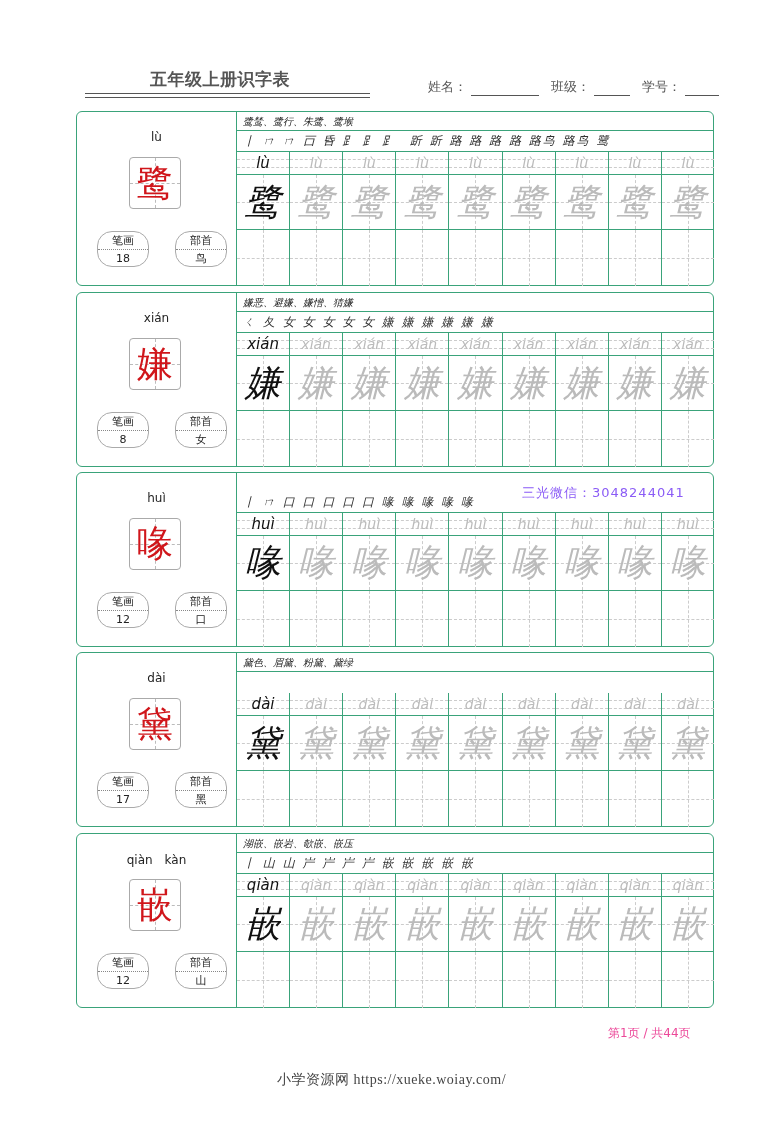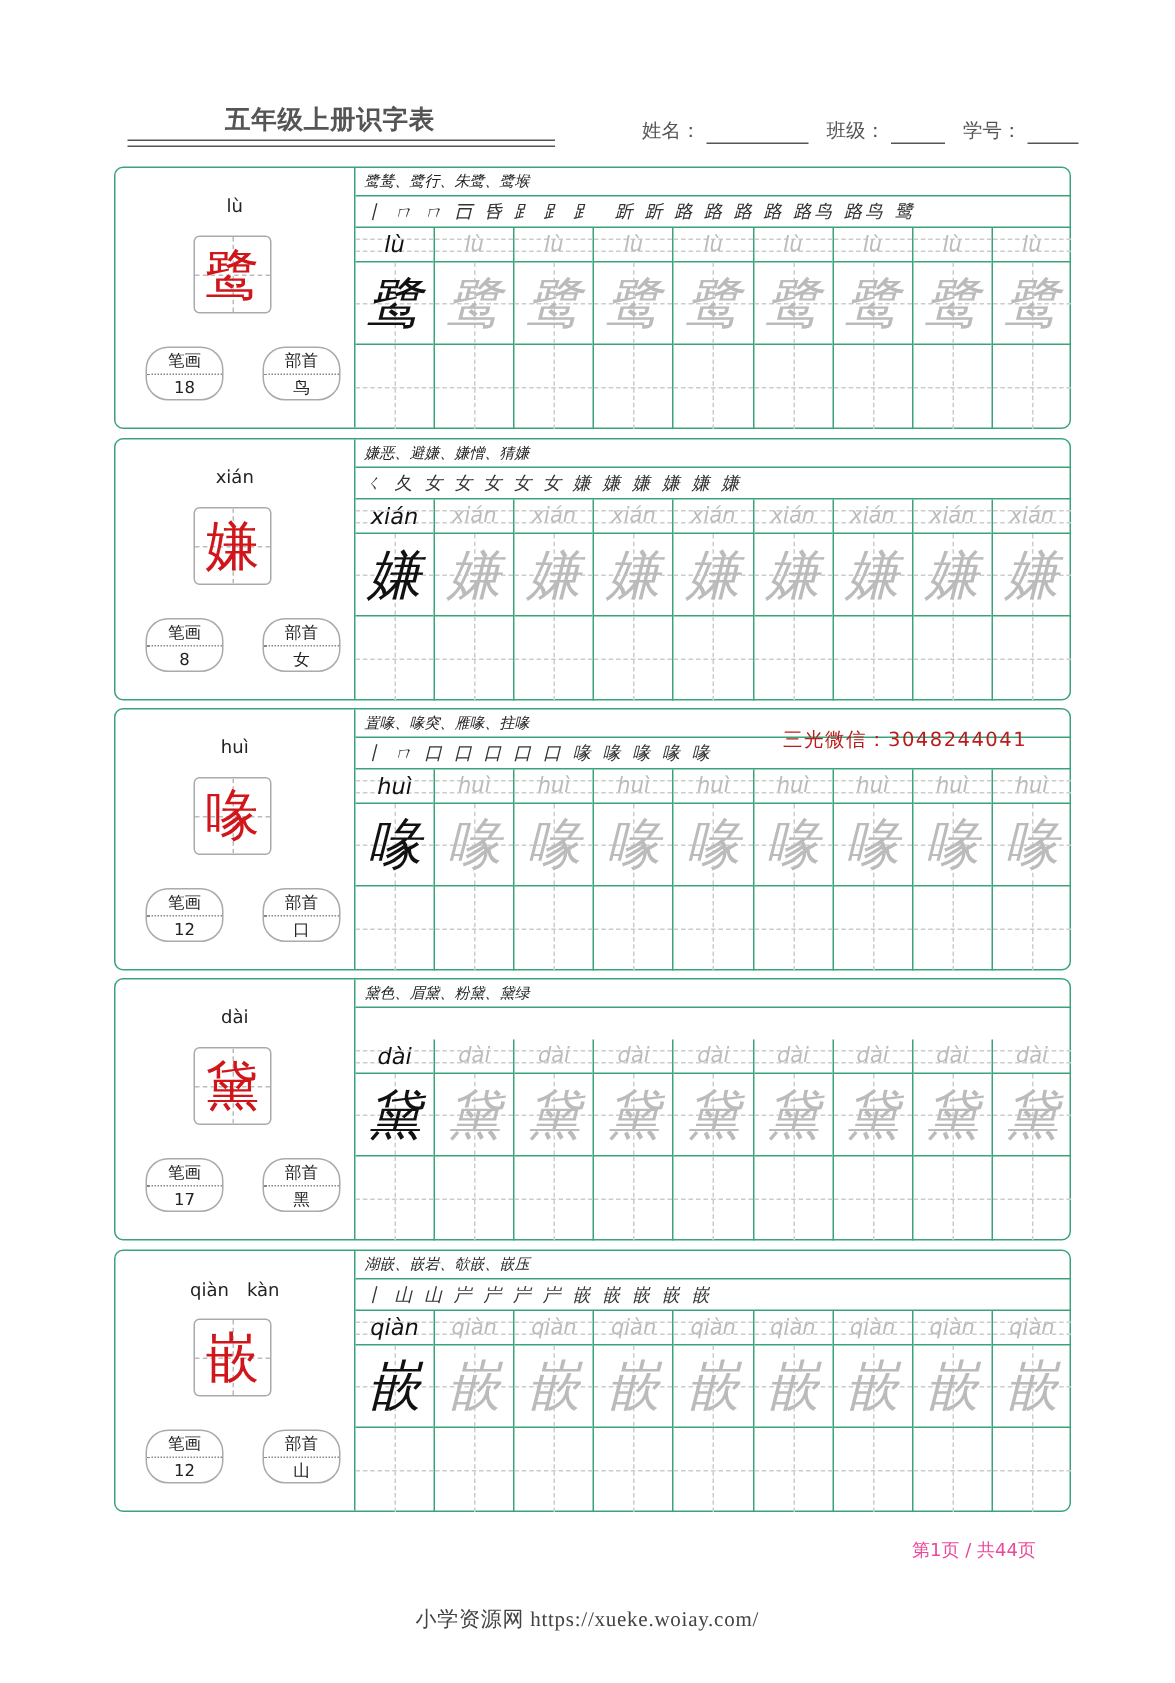--- a/index.html
+++ b/index.html
@@ -45,21 +45,21 @@
   .cell .pyrow .d1 { position:absolute; left:0; top:7px; width:100%; border-top:1px dashed #ccc; }
   .cell .pyrow .d2 { position:absolute; left:0; top:15px; width:100%; border-top:1px dashed #ccc; }
   .cell .pyrow span { position:relative; }
   .cell .hzrow { position:absolute; left:0; top:23px; width:100%; height:54px; border-bottom:1px solid #3aa37a; display:flex; align-items:center; justify-content:center; }
   .cell .emptyrow { position:absolute; left:0; top:78px; width:100%; height:56px; }
   .cell .vd { position:absolute; top:0; left:50%; height:100%; border-left:1px dashed #ccc; }
   .cell .hd { position:absolute; left:0; top:50%; width:100%; border-top:1px dashed #ccc; }
   .cell .hzrow .ch { position:relative; font-size:36px; color:#bbb; font-family:"DejaVu Serif", serif; }
   .cell.first .pyrow { color:#111; font-size:15px; }
   .cell.first .hzrow .ch { color:#111; }
-  .watermark { position:absolute; left:522px; top:484px; font-size:13px; color:#b91c1c; letter-spacing:1px; }
+  .watermark { position:absolute; left:522px; top:484px; font-size:13px; color:#8b5cf6; letter-spacing:1px; }
   .pagenum { position:absolute; left:608px; top:1025px; font-size:12px; color:#ec4899; }
   .footer { position:absolute; left:0; width:783px; top:1071px; text-align:center; font-size:14px; color:#444; letter-spacing:0.5px;font-family:Liberation Serif, serif; }
 </style>
 </head>
 <body>
 
 <div class="header">
   <div class="title">五年级上册识字表</div>
   <div class="title-rule"></div>
   <div class="fields">
@@ -408,21 +408,20 @@
         <div class="info strokes">
           <div class="t">笔画</div>
           <div class="v">12</div>
         </div>
         <div class="info radical">
           <div class="t">部首</div>
           <div class="v">口</div>
         </div>
       </div>
       <div class="right">
-        <div class="words">置喙、喙突、雁喙、拄喙</div>
         <div class="order">丨 ㄇ 口 口 口 口 口 喙 喙 喙 喙 喙</div>
         <div class="grid">
       <div class="cell first">
         <div class="pyrow">
           <div class="d1"></div><div class="d2"></div>
           <span>huì</span>
         </div>
         <div class="hzrow">
           <div class="vd"></div>
               <div class="hd"></div>

